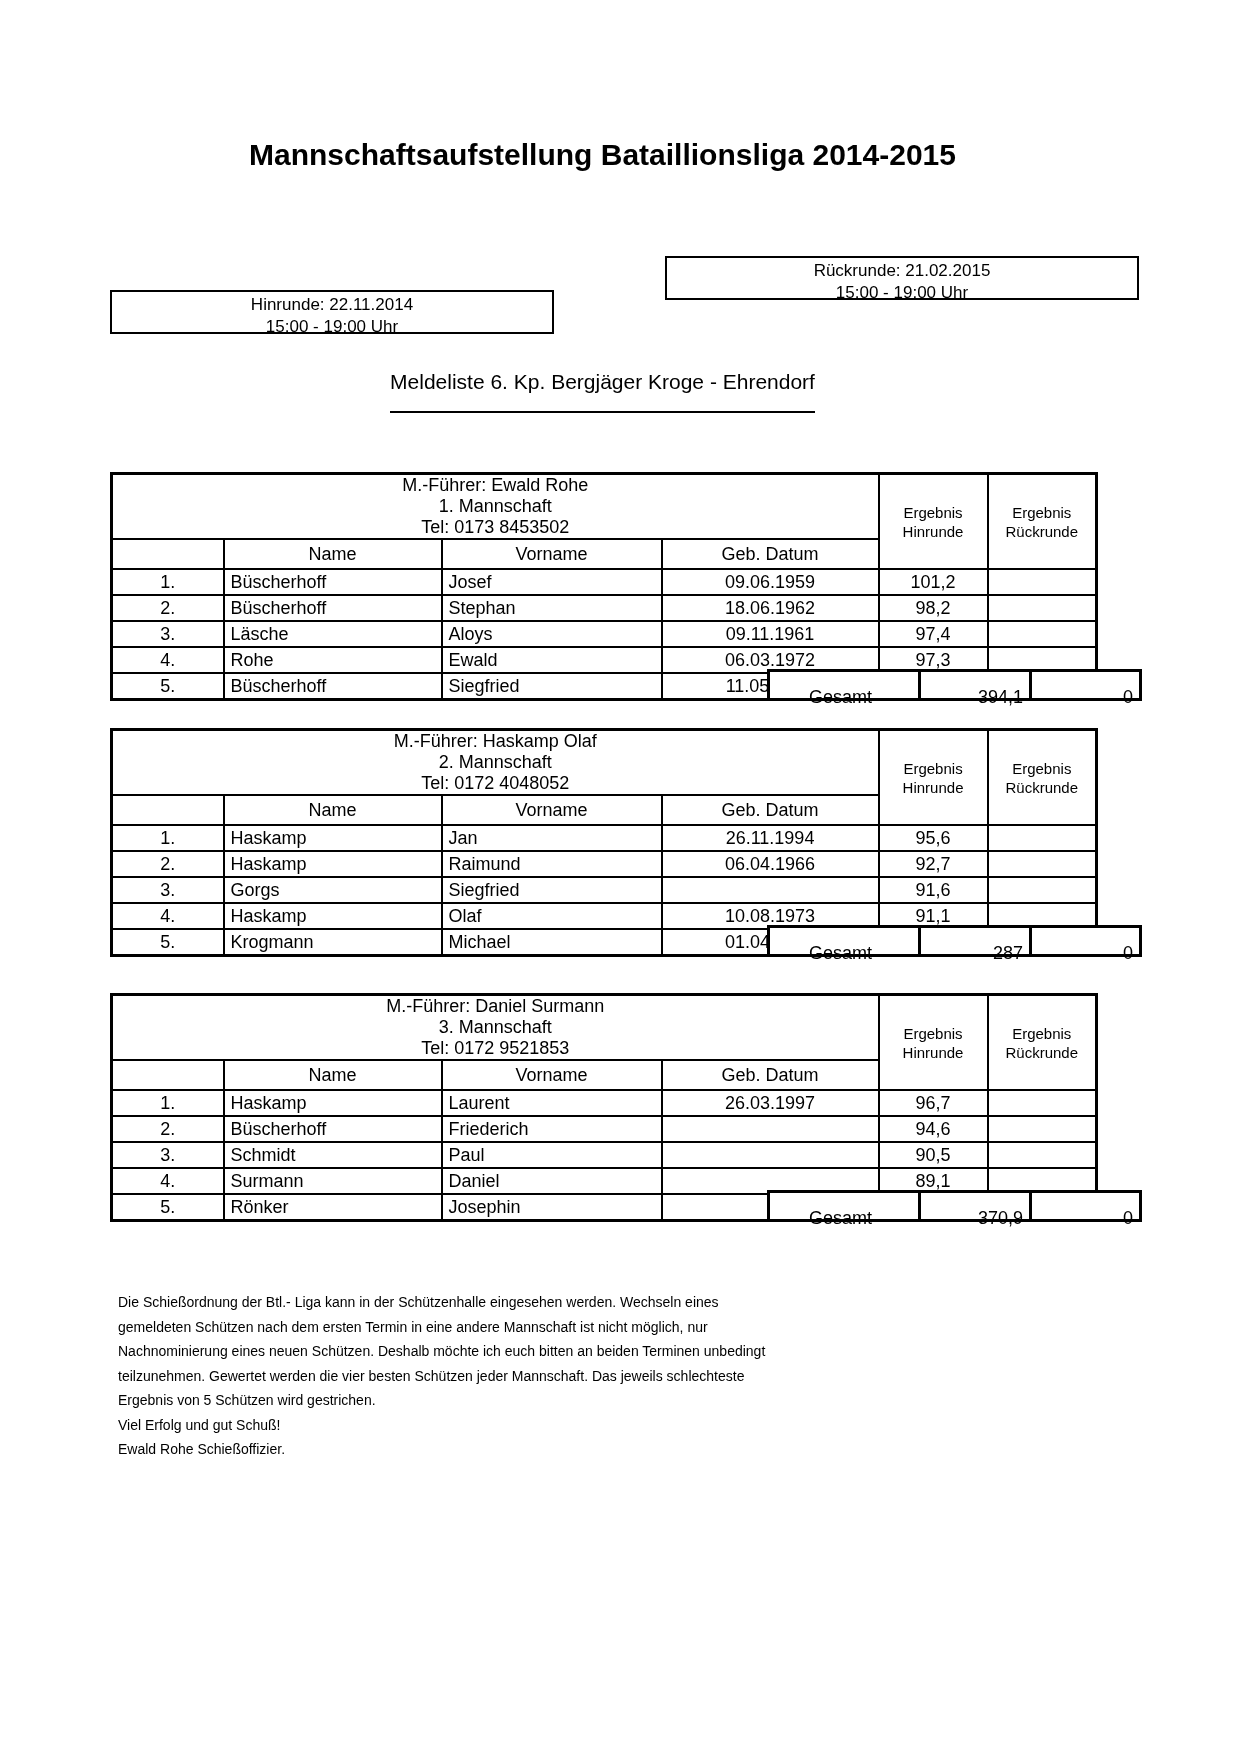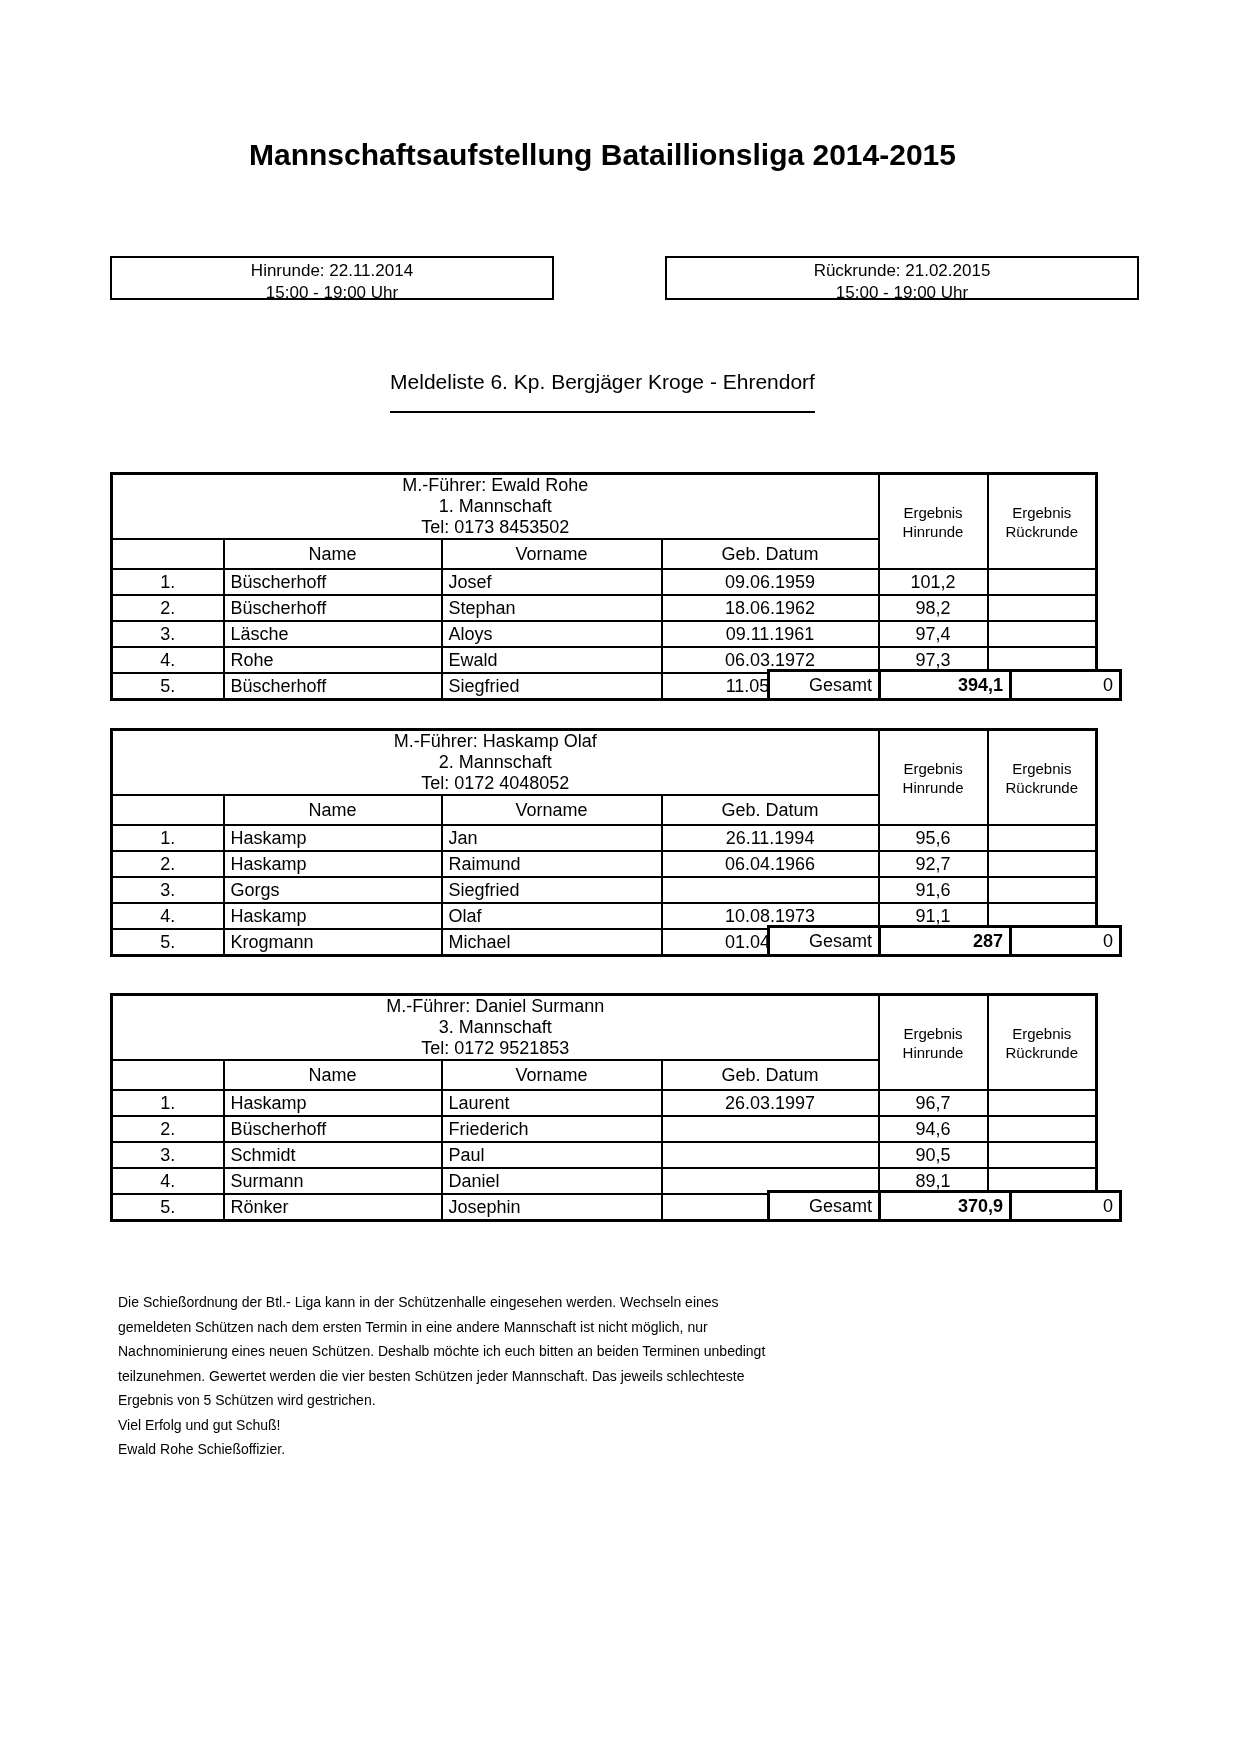--- a/index.html
+++ b/index.html
@@ -5,21 +5,21 @@
   html,body { margin:0; padding:0; background:#ffffff; }
   body { width:1240px; height:1754px; font-family:"Liberation Sans", sans-serif; color:#000; }
   .page { position:relative; width:1240px; height:1754px; background:#ffffff; overflow:hidden; }
   .content { position:absolute; left:110px; top:0; width:985px; height:1754px; }
 
   .title { position:absolute; top:138px; left:0; width:100%; text-align:center;
            font-size:30px; font-weight:bold; }
 
   .round-box { position:absolute; top:256px; border:2px solid #000; text-align:center;
                font-size:17px; line-height:22px; padding-top:2px; height:44px; box-sizing:border-box; }
-  .box-left  { left:0;   width:444px; }
+  .box-left  { left:0;   width:444px;margin-top:34px; }
   .box-right { left:555px; width:474px; }
 
   .subtitle { position:absolute; top:370px; left:0; width:100%; text-align:center; font-size:21px; }
   .subtitle span { border-bottom:2px solid #000; padding-bottom:18px; }
 
   table.team-table { position:absolute; left:0; width:985px; border-collapse:collapse;
                      table-layout:fixed; border:3px solid #000; font-size:18px; }
   table.team-table td { border:2px solid #000; padding:0 6px; overflow:hidden; white-space:nowrap; }
   tr.r-head td { height:38px; }
   tr.r-cols td { height:28px; }
@@ -29,23 +29,23 @@
   .c-nr     { text-align:center; }
   .c-left   { text-align:left; }
   .c-center { text-align:center; }
   .c-right  { text-align:center; }
   .hl     { background:#14b8a6; }
   .strike { text-decoration:line-through; }
 
   .gesamt-row { position:absolute; left:657px; display:flex; border:3px solid #000;
                 font-size:18px; background:#fff; }
   .gesamt-row .gcell { height:26px; line-height:26px; box-sizing:border-box;
-                       text-align:right; padding:0 6px; }
+                       text-align:right; padding:12px 6px; }
   .g-label { width:108px; }
-  .g-hin   { width:131px; border-left:3px solid #000; font-weight:bold; }
+  .g-hin   { width:111px; border-left:3px solid #000; font-weight:normal;margin-left:40px; }
   .g-rueck { width:110px; border-left:3px solid #000; }
 
   .footer { position:absolute; left:8px; top:1290px; width:1010px; font-size:14px; line-height:24.5px; }
 </style>
 </head>
 <body>
 
 <div class="page">
   <div class="content">
 

